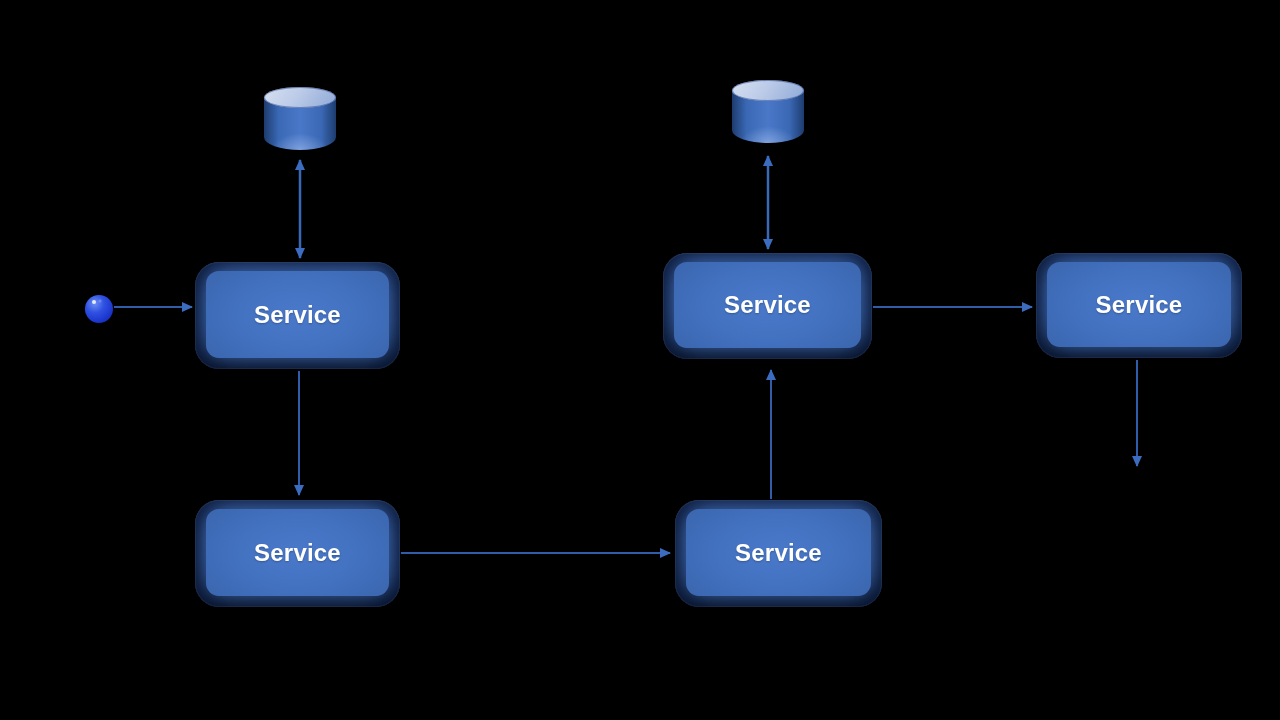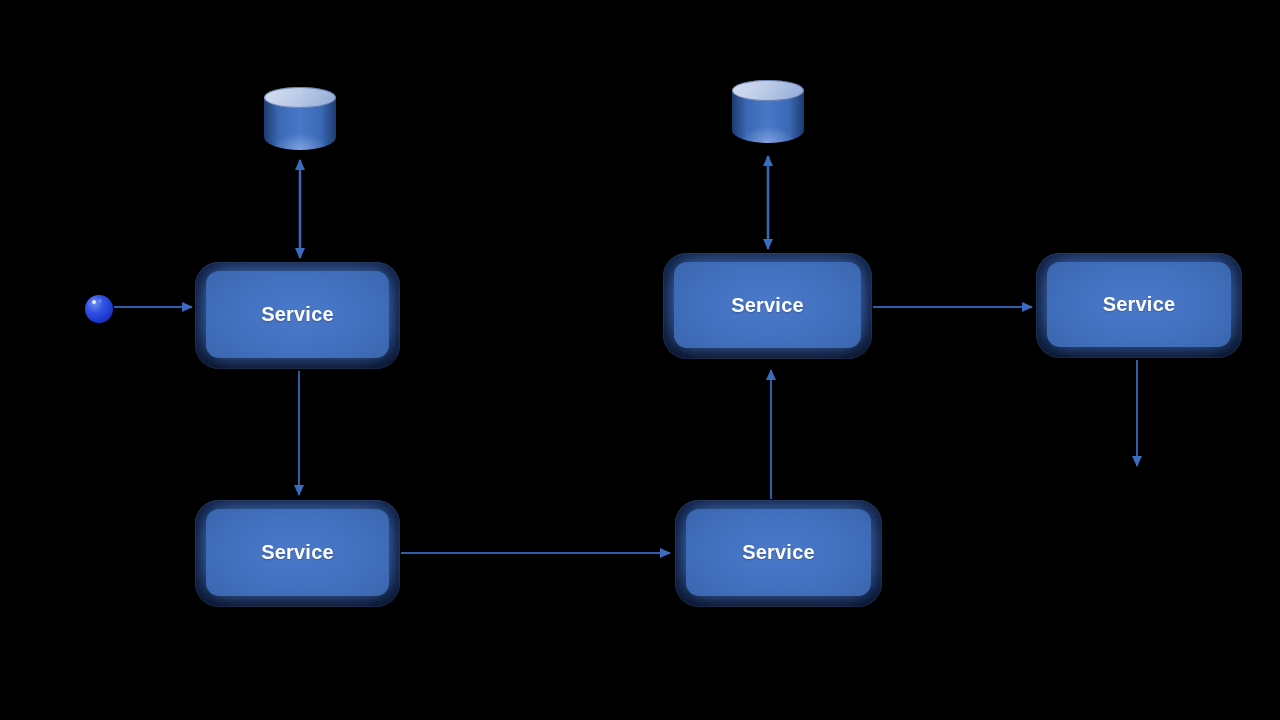--- a/index.html
+++ b/index.html
@@ -38,21 +38,21 @@
     top: 9px; left: 11px; right: 11px; bottom: 11px;
     border-radius: 13px;
     background: radial-gradient(ellipse 70% 85% at 50% 50%,
                  #4b79ca 0%, #4372c1 45%, #3d69b3 80%, #3a64ab 100%);
     display: flex;
     align-items: center;
     justify-content: center;
   }
   .service-label {
     color: #ffffff;
-    font-size: 20px;
+    font-size: 24px;
     font-weight: 700;
     letter-spacing: 0.2px;
     text-shadow: 0 1px 2px rgba(0,0,0,0.25);
   }
   
   .datastore {
     position: absolute;
     width: 72px;
     height: 63px;
   }

